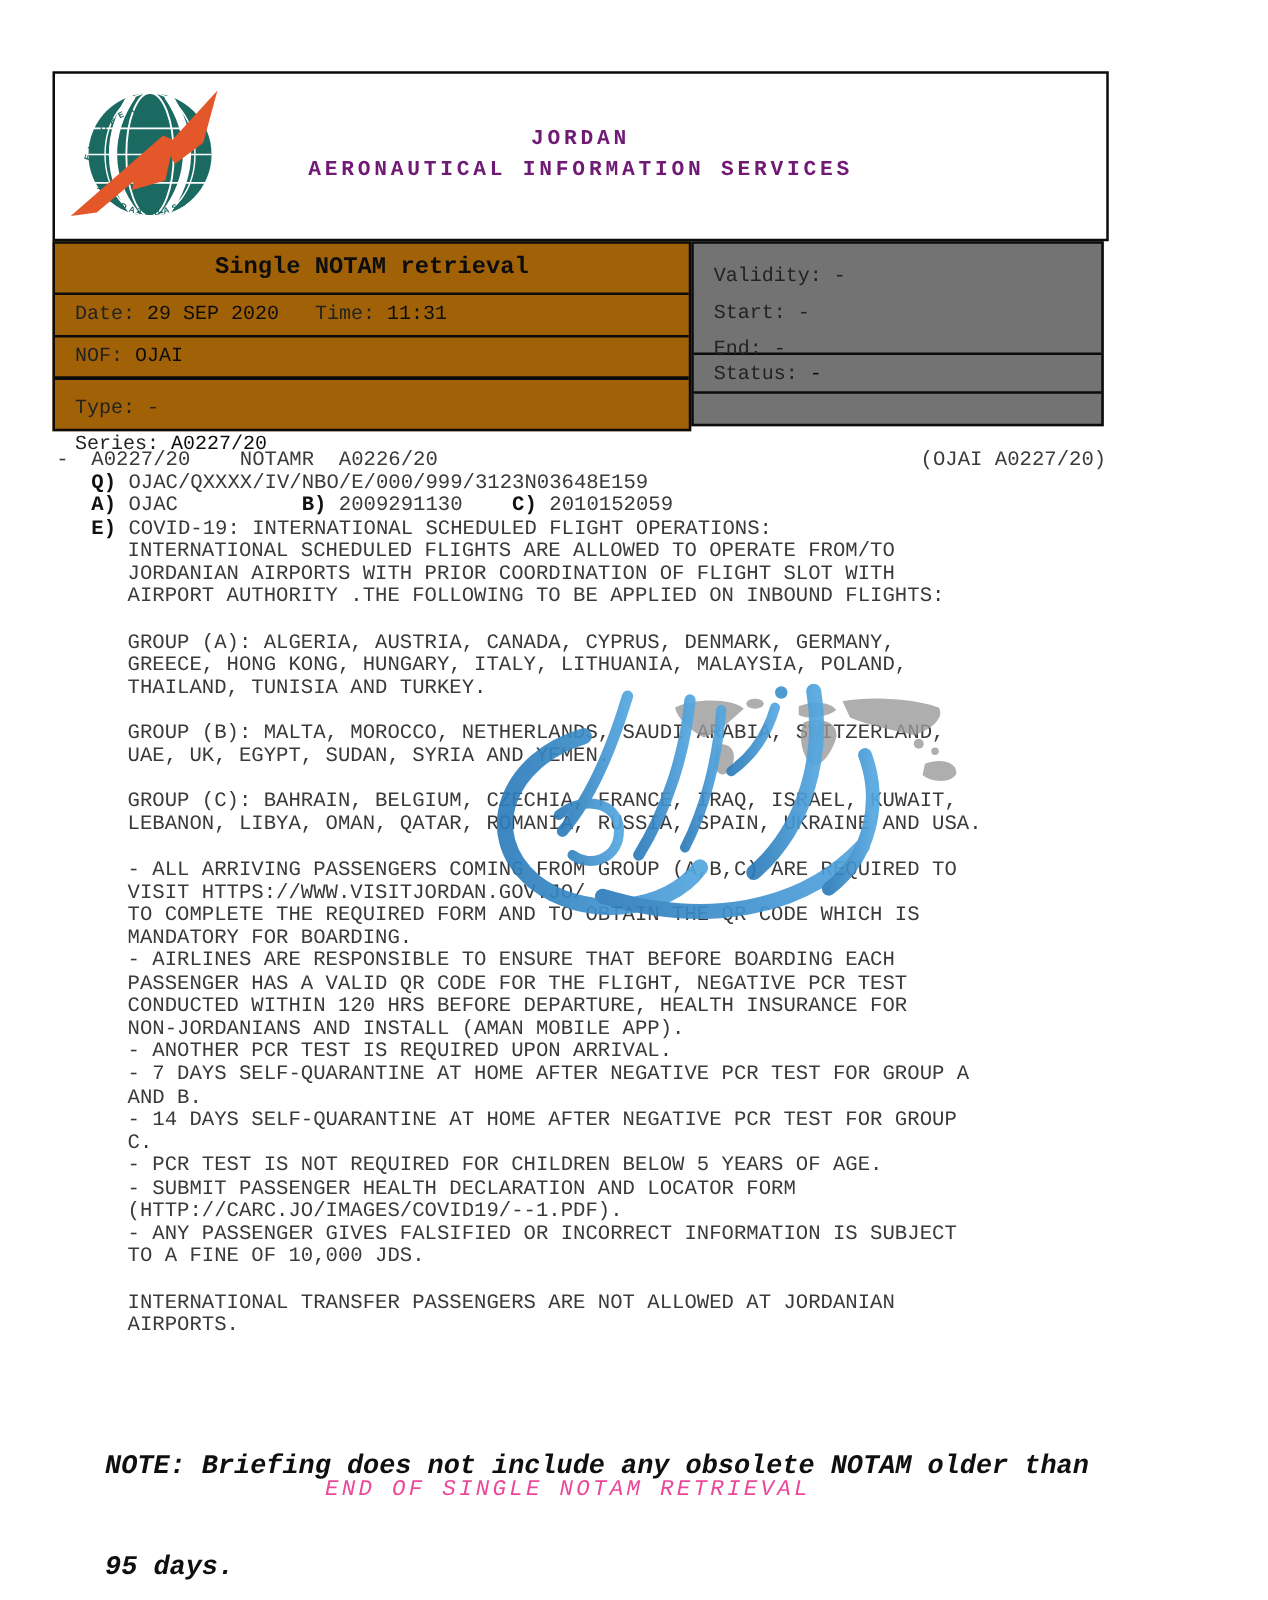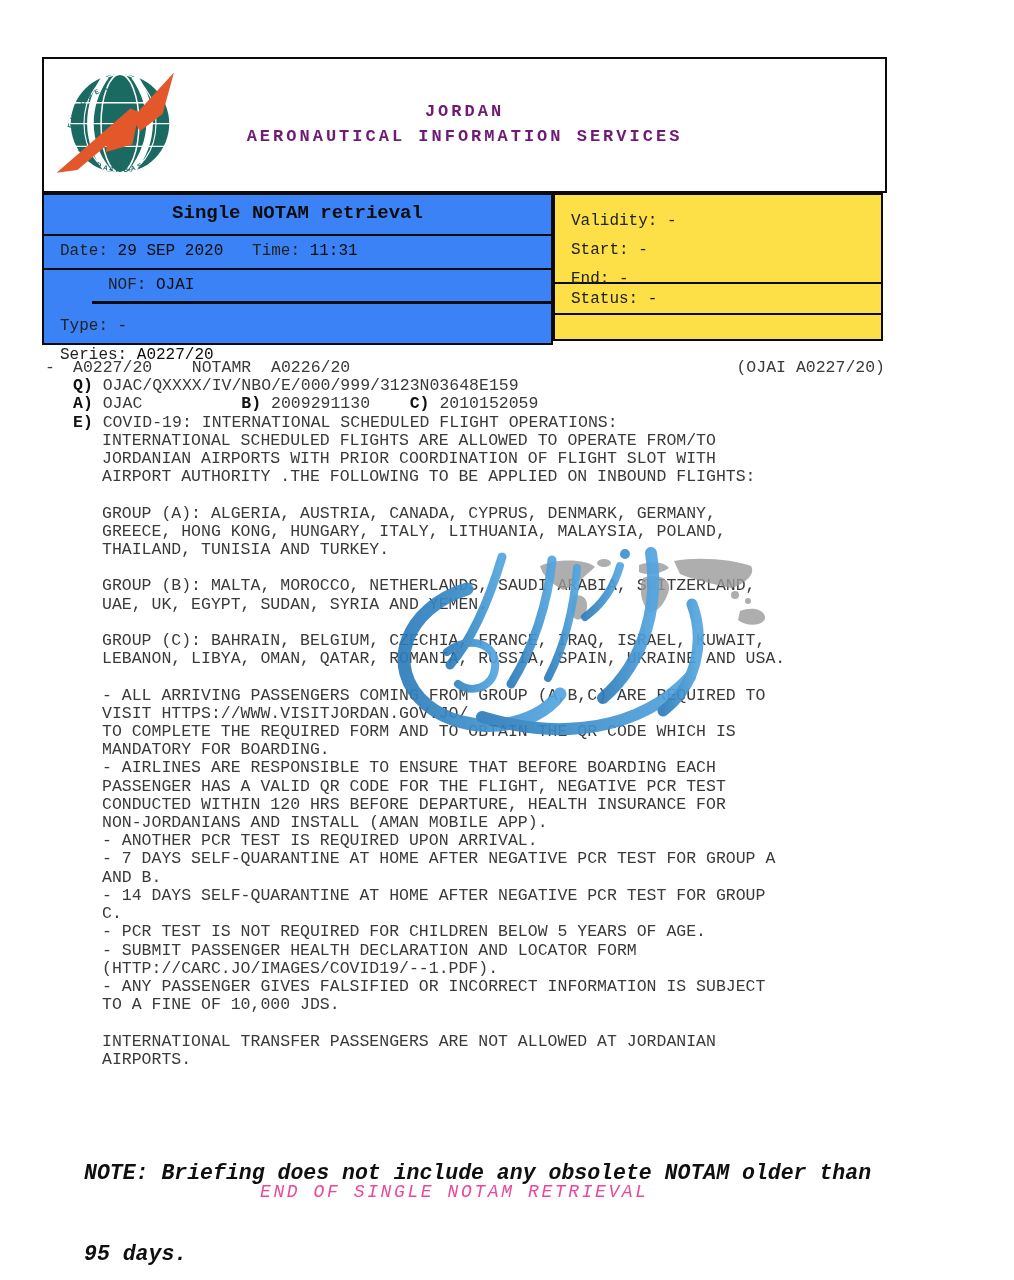--- a/index.html
+++ b/index.html
@@ -6,25 +6,25 @@
   .page{position:relative;width:1014px;height:1280px;background:#fff;overflow:hidden;
         font-family:"Liberation Mono","DejaVu Sans Mono",monospace;color:#2e2e2e;}
 
   
   .header-box{position:absolute;left:42px;top:57px;width:841px;height:132px;border:2px solid #0b0b0b;background:#fff;}
   .logo{position:absolute;left:5px;top:2px;width:142px;height:128px;}
   .header-titles{position:absolute;left:0;top:40px;width:100%;text-align:center;}
   .header-titles .t1,.header-titles .t2{font-weight:bold;font-size:17px;letter-spacing:3px;color:#701a75;line-height:25px;white-space:pre;}
 
   
-  .tbl-left{position:absolute;left:42px;top:193px;width:507px;height:148px;border:2px solid #0b0b0b;background:#3b82f6;}
-  .tbl-right{position:absolute;left:553px;top:193px;width:330px;height:148px;border:2px solid #0b0b0b;background:#fde047;box-sizing:border-box;}
+  .tbl-left{position:absolute;left:42px;top:193px;width:507px;height:148px;border:2px solid #0b0b0b;background:#a16207;}
+  .tbl-right{position:absolute;left:553px;top:193px;width:330px;height:148px;border:2px solid #0b0b0b;background:#737373;box-sizing:border-box;}
   .row-title{height:32px;border-bottom:2px solid #0b0b0b;text-align:center;font-weight:bold;font-size:19px;color:#0d0d0d;padding-top:7px;box-sizing:content-box;}
   .row-date{height:26px;border-bottom:2px solid #0b0b0b;font-size:16px;padding:6px 0 0 16px;}
-  .row-nof{height:25px;border-bottom:3px solid #0b0b0b;font-size:16px;padding:6px 0 0 16px;margin-left:48px;}
+  .row-nof{height:25px;border-bottom:3px solid #0b0b0b;font-size:16px;padding:6px 0 0 16px;}
   .row-typeseries{font-size:16px;padding:8px 0 0 16px;line-height:29px;}
   .cell-validity{height:89px;border-bottom:2px solid #0b0b0b;font-size:16px;padding:12px 0 0 16px;line-height:29px;box-sizing:border-box;}
   .cell-status{height:31px;border-bottom:2px solid #0b0b0b;font-size:16px;padding:6px 0 0 16px;box-sizing:border-box;}
   .cell-empty{height:24px;}
   .lbl{color:#222;}
   .val{font-weight:normal;color:#0d0d0d;}
 
   
   .notam-body{position:absolute;left:73px;top:359px;width:812px;font-size:16.5px;line-height:18.2px;color:#3a3a3a;}
   .nline{white-space:pre;position:relative;}

